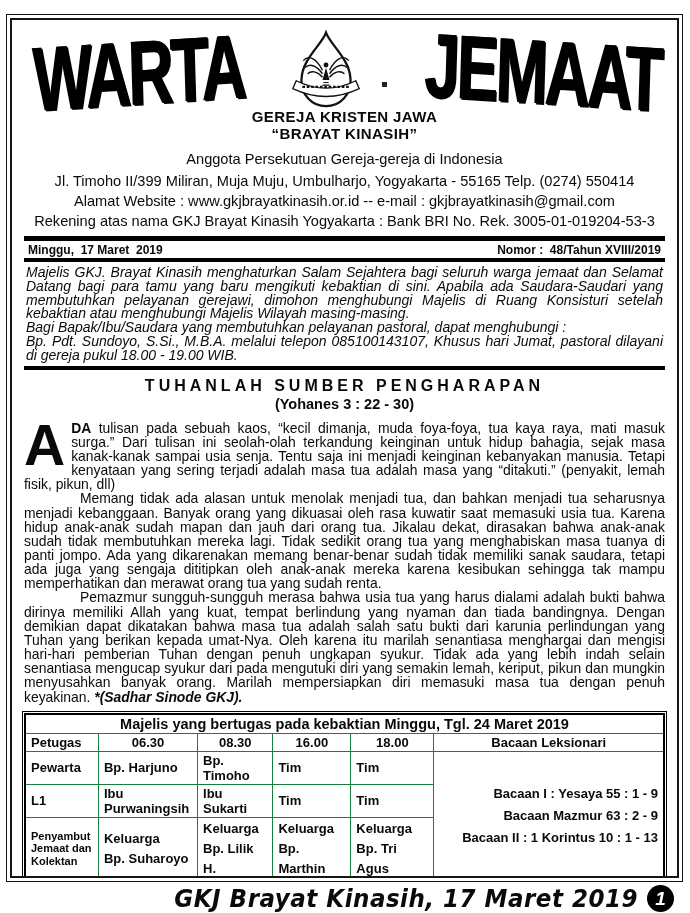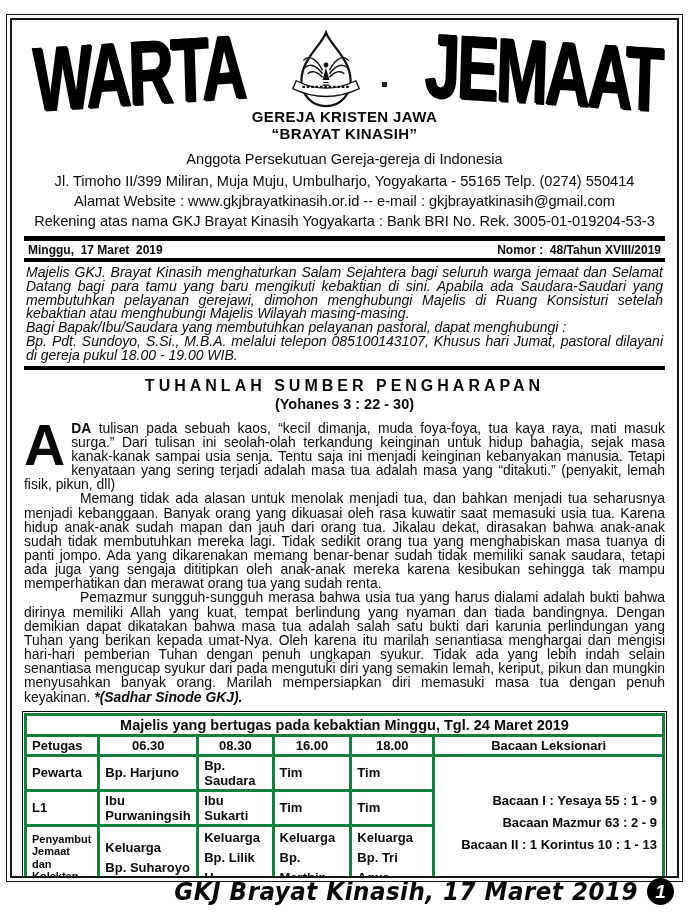--- a/index.html
+++ b/index.html
@@ -42,30 +42,30 @@
   .art-title{text-align:center;font-weight:bold;font-size:16px;letter-spacing:4px;margin-top:7px;}
   .art-sub{text-align:center;font-weight:bold;font-size:14.5px;margin-top:1px;}
   .article{font-size:13.9px;line-height:14.15px;text-align:justify;margin-top:9px;}
   .article p{margin:0;}
   .article p.ind{text-indent:56px;}
   .dropcap{float:left;font-weight:bold;font-size:57px;line-height:42px;margin:3px 6px 0 0;}
   .lead-bold{font-weight:bold;}
   .credit{font-weight:bold;font-style:italic;}
   
   table.duty{width:100%;border-collapse:collapse;margin-top:9px;font-weight:bold;font-size:13px;}
-  table.duty td{border:3px solid #15803d;padding:1px 5px;vertical-align:middle;}
+  table.duty td{border:1px solid #15803d;padding:1px 5px;vertical-align:middle;}
   table.duty{border:2px solid #000;outline:1px solid #000;outline-offset:1px;}
   td.tt{ text-align:center;font-size:14.5px;padding:3px 4px;}
   td.c{text-align:center;}
   td.small-label{font-size:11px;line-height:12.5px;padding:2px 3px;}
   td.two-line{white-space:pre-line;line-height:20px;padding:3px 5px;}
   td.lect{vertical-align:top;padding:4px 8px;}
   .lect-line{margin:6px 0 7px 0;text-align:right;}
   
-  .footer{position:absolute;right:16px;bottom:8px;display:flex;align-items:flex-end;gap:9px;}
+  .footer{position:absolute;right:16px;bottom:1px;display:flex;align-items:flex-end;gap:9px;}
   .signature{
     font-family:"DejaVu Sans",sans-serif;font-weight:bold;font-style:italic;
     font-size:23px;letter-spacing:0.5px;transform:scaleY(1.05);
   }
   .page-circle{
     width:27px;height:27px;border-radius:50%;background:#000;color:#fff;
     display:flex;align-items:center;justify-content:center;
     font-weight:bold;font-size:19px;font-style:italic;
   }
 </style>
@@ -145,21 +145,21 @@
         <td>Petugas</td>
         <td class="c">06.30</td>
         <td class="c">08.30</td>
         <td class="c">16.00</td>
         <td class="c">18.00</td>
         <td class="c">Bacaan Leksionari</td>
       </tr>
       <tr>
         <td>Pewarta</td>
         <td>Bp. Harjuno</td>
-        <td>Bp. Saudara</td>
+        <td>Bp. Timoho</td>
         <td>Tim</td>
         <td>Tim</td>
         <td class="lect" rowspan="3">
           <div class="lect-line">Bacaan I : Yesaya 55 : 1 - 9</div>
           <div class="lect-line">Bacaan Mazmur  63 : 2 - 9</div>
           <div class="lect-line">Bacaan II : 1 Korintus 10 : 1 - 13</div>
         </td>
       </tr>
       <tr>
         <td>L1</td>

